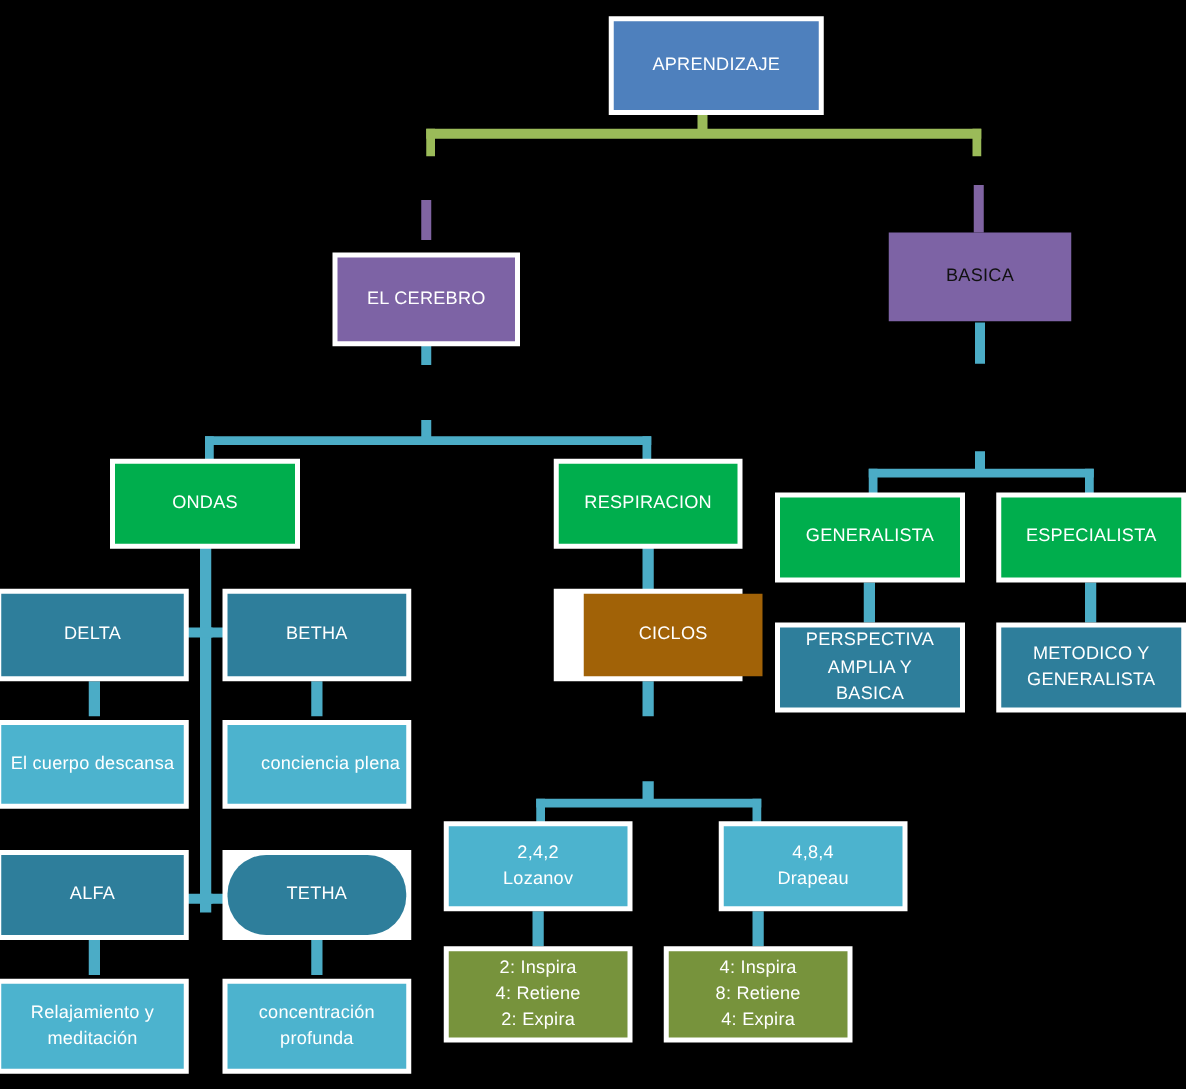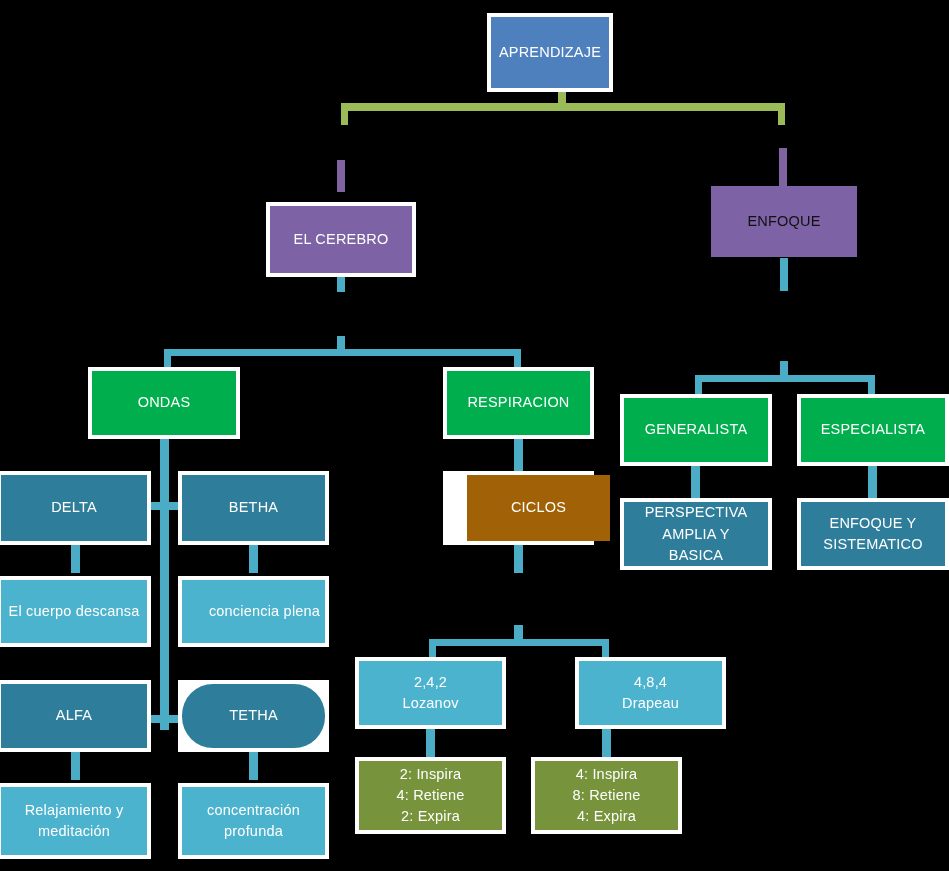--- a/index.html
+++ b/index.html
@@ -109,30 +109,30 @@
   <div class="conn" style="left:602px; top:639px; width:7px; height:24px; background:#4BACC6;"></div>
 
   <div class="conn" style="left:426px; top:729px; width:9px; height:28px; background:#4BACC6;"></div>
 
   <div class="conn" style="left:602px; top:729px; width:9px; height:28px; background:#4BACC6;"></div>
 
   <div class="conn" style="left:691px; top:466px; width:9px; height:32px; background:#4BACC6;"></div>
 
   <div class="conn" style="left:868px; top:466px; width:9px; height:32px; background:#4BACC6;"></div>
 
-  <div class="node" style="left:487px; top:13px; width:126px; height:79px;">
+  <div class="node" style="left:487px; top:13px; width:172px; height:79px;">
     <div class="inner" style="background:#4E80BD;">APRENDIZAJE</div>
   </div>
 
   <div class="node" style="left:266px; top:202px; width:150px; height:75px;">
     <div class="inner" style="background:#7D63A5;">EL CEREBRO</div>
   </div>
 
   <div class="node noborder dark" style="left:711px; top:186px; width:146px; height:71px;">
-    <div class="inner" style="background:#7D63A5;">ENFOQUE</div>
+    <div class="inner" style="background:#7D63A5;">BASICA</div>
   </div>
 
   <div class="node" style="left:88px; top:367px; width:152px; height:72px;">
     <div class="inner" style="background:#00AE4D;">ONDAS</div>
   </div>
 
   <div class="node" style="left:443px; top:367px; width:151px; height:72px;">
     <div class="inner" style="background:#00AE4D;">RESPIRACION</div>
   </div>
 
@@ -157,21 +157,21 @@
   </div>
 
   <div class="node" style="left:620px; top:498px; width:152px; height:72px;">
     <div class="inner" style="background:#2E7E9B;">
       <span style="display:block; max-width:120px;">PERSPECTIVA AMPLIA Y BASICA</span>
     </div>
   </div>
 
   <div class="node" style="left:797px; top:498px; width:152px; height:72px;">
     <div class="inner" style="background:#2E7E9B;">
-      <span style="display:block; max-width:110px;">ENFOQUE Y SISTEMATICO</span>
+      <span style="display:block; max-width:110px;">METODICO Y GENERALISTA</span>
     </div>
   </div>
 
   <div class="node" style="left:-3px; top:576px; width:154px; height:71px;">
     <div class="inner" style="background:#4CB3CE;">El cuerpo descansa</div>
   </div>
 
   <div class="node" style="left:178px; top:576px; width:151px; height:71px;">
     <div class="inner" style="background:#4CB3CE;padding-left:26px;">conciencia plena</div>
   </div>

